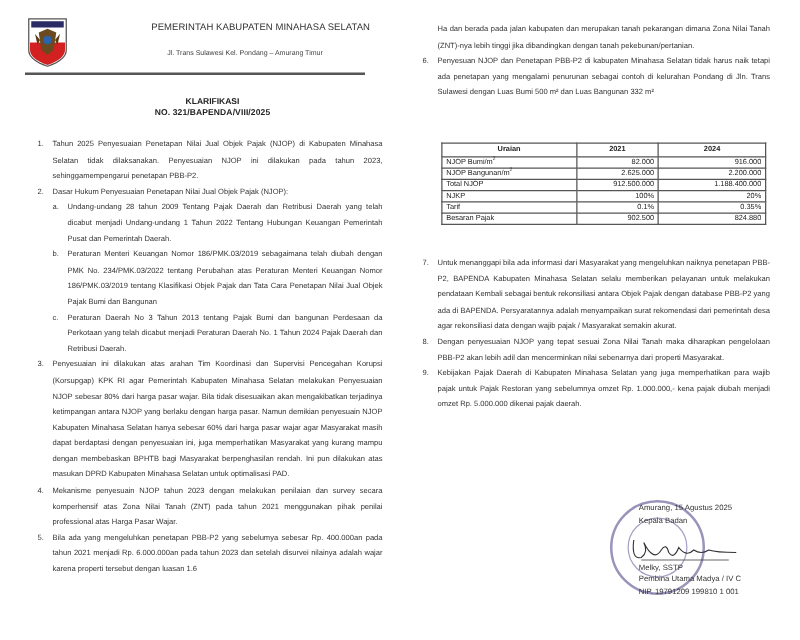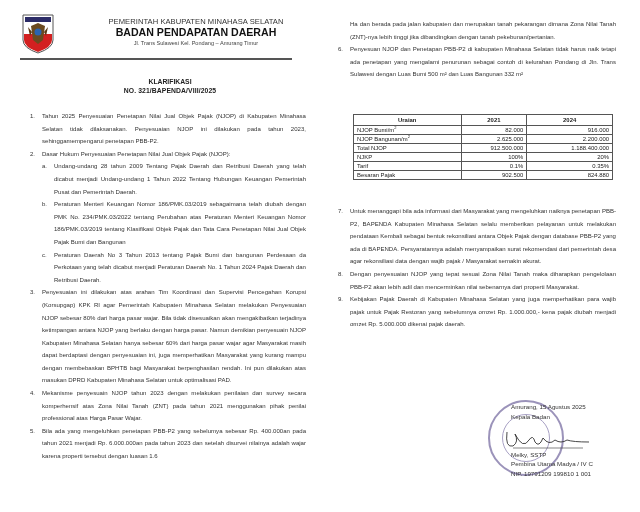--- a/index.html
+++ b/index.html
@@ -4,21 +4,21 @@
   <style>
     * { margin: 0; padding: 0; box-sizing: border-box; }
     html, body { width: 640px; height: 512px; background: #ffffff; overflow: hidden; }
     body { font-family: "Liberation Sans", sans-serif; color: #222; position: relative; }
 
     .page-left { position: absolute; left: 0; top: 0; width: 320px; height: 512px; }
     .page-right { position: absolute; left: 320px; top: 0; width: 320px; height: 512px; }
 
     
     .logo { position: absolute; left: 22px; top: 14px; width: 32px; height: 40px; }
-    .kop-line1 { position: absolute; left: 96px; top: 17px; width: 200px; text-align: center; font-size: 7.6px; color: #333; letter-spacing: 0.05px; }
+    .kop-line1 { position: absolute; left: 96px; top: 17px; width: 200px; text-align: right; font-size: 7.6px; color: #333; letter-spacing: 0.05px; }
     .kop-line2 { position: absolute; left: 96px; top: 26px; width: 200px; text-align: center; font-size: 10.6px; font-weight: bold; color: #111; }
     .kop-line3 { position: absolute; left: 96px; top: 40px; width: 200px; text-align: center; font-size: 5.6px; color: #444; }
     .kop-rule { position: absolute; left: 20px; top: 58px; width: 272px; height: 1.5px; background: #555; }
 
     .doc-title { position: absolute; left: 100px; top: 78px; width: 140px; text-align: center; font-size: 6.8px; font-weight: bold; color: #222; }
     .doc-number { position: absolute; left: 100px; top: 87px; width: 140px; text-align: center; font-size: 6.8px; font-weight: bold; color: #222; letter-spacing: 0.1px; }
 
     
     .body-text { font-size: 6.05px; line-height: 12.6px; color: #333; text-align: justify; }
     .txt { display: block; }
@@ -55,21 +55,20 @@
   <svg class="logo" viewBox="0 0 32 40">
     <path d="M1 1 H31 V26 Q31 34 16 39 Q1 34 1 26 Z" fill="#ffffff" stroke="#555" stroke-width="1"></path>
     <rect x="3" y="3" width="26" height="5" fill="#2b2b66"></rect>
     <path d="M2 20 H30 V26 Q30 33 16 38 Q2 33 2 26 Z" fill="#d32020"></path>
     <path d="M9 12 L16 9 L23 12 L21 26 L16 30 L11 26 Z" fill="#6b4a1f"></path>
     <circle cx="16" cy="18" r="3.5" fill="#2a64b0"></circle>
     <path d="M6 13 L10 18 L8 22 Z M26 13 L22 18 L24 22 Z" fill="#5a3a14"></path>
   </svg>
 
   <div class="kop-line1">PEMERINTAH KABUPATEN MINAHASA SELATAN</div>
-  <div class="kop-line2">BADAN PENDAPATAN DAERAH</div>
   <div class="kop-line3">Jl. Trans Sulawesi Kel. Pondang – Amurang Timur</div>
   <div class="kop-rule"></div>
 
   <div class="doc-title">KLARIFIKASI</div>
   <div class="doc-number">NO. 321/BAPENDA/VIII/2025</div>
 
   <div class="left-list body-text">
     <div class="li">
       <span class="n">1.</span>
       <span class="txt">Tahun 2025 Penyesuaian Penetapan Nilai Jual Objek Pajak (NJOP) di Kabupaten Minahasa Selatan tidak dilaksanakan. Penyesuaian NJOP ini dilakukan pada tahun 2023, sehinggamempengarui penetapan PBB-P2.</span>

